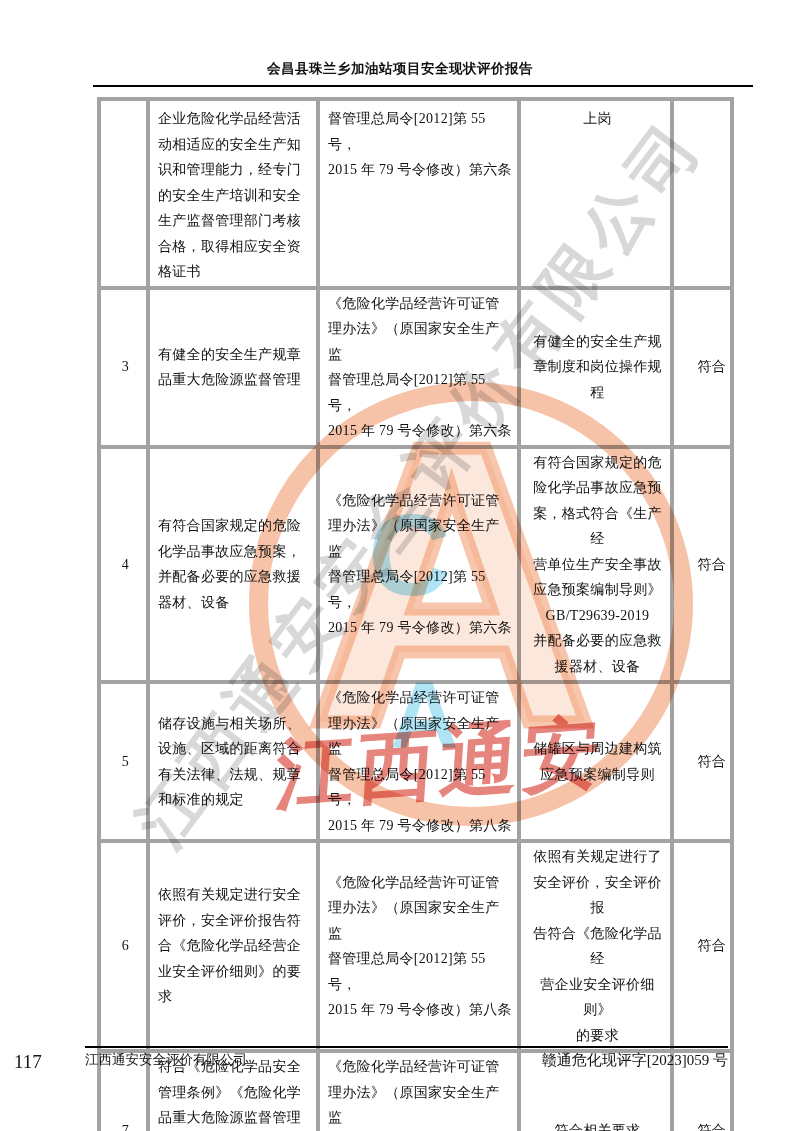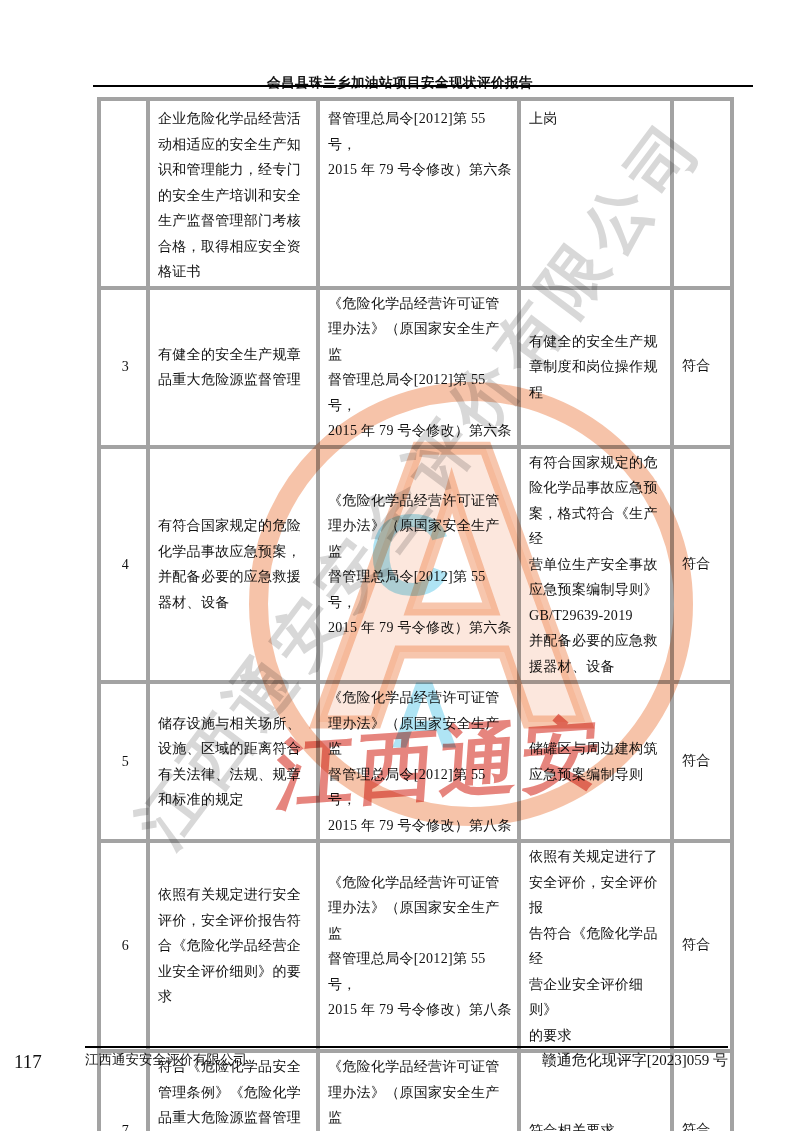--- a/index.html
+++ b/index.html
@@ -2,40 +2,40 @@
 <html><head>
 <meta charset="utf-8">
 <style>
   html,body{margin:0;padding:0;background:#e8e8e8;}
   .page{
     position:relative;width:800px;height:1131px;margin:0 auto;background:#ffffff;
     overflow:hidden;font-family:"Liberation Serif","DejaVu Serif",serif;color:#111;
   }
   
   .title{
-    position:absolute;top:74px;left:0;width:100%;text-align:center;
+    position:absolute;top:60px;left:0;width:100%;text-align:center;
     font-size:13.5px;font-weight:bold;letter-spacing:0.5px;
   }
   .header-rule{position:absolute;top:85px;left:93px;width:660px;height:2px;background:#000;}
 
   
   table.main{
     position:absolute;left:97px;top:97px;width:633px;
     border-collapse:collapse;table-layout:fixed;border:2px solid #000;
     font-size:14px;line-height:25.5px;letter-spacing:0.3px;
   }
   table.main td{
     border:4px solid #a3a3a3;vertical-align:middle;white-space:pre-line;
     overflow:hidden;padding:1px 4px 1px 8px;
   }
   td.c-no{text-align:center;padding:1px 2px;white-space:normal;}
   td.c-req{padding:1px 5px 1px 9px;}
   td.c-basis{padding:1px 2px 1px 6px;margin-left:15px;}
-  td.c-act{padding:1px 3px 1px 7px;}
-  td.c-res{text-align:left;padding:1px 2px;white-space:normal;font-family:Liberation Mono, monospace;}
+  td.c-act{padding:1px 3px 1px 7px;text-align:center;}
+  td.c-res{text-align:right;padding:1px 2px;white-space:normal;}
   tr.r0{height:181px;} tr.r1{height:107px;} tr.r2{height:208px;}
   tr.r3{height:103px;} tr.r4{height:138px;} tr.r5{height:146px;}
   tr.r0 td{vertical-align:top;padding-top:5px;}
 
   
   .wm{position:absolute;inset:0;pointer-events:none;}
   .wm > div{mix-blend-mode:multiply;}
   .wm-ring{
     position:absolute;left:249px;top:382px;width:406px;height:406px;
     border:19px solid rgba(238,136,84,0.50);border-radius:50%;

